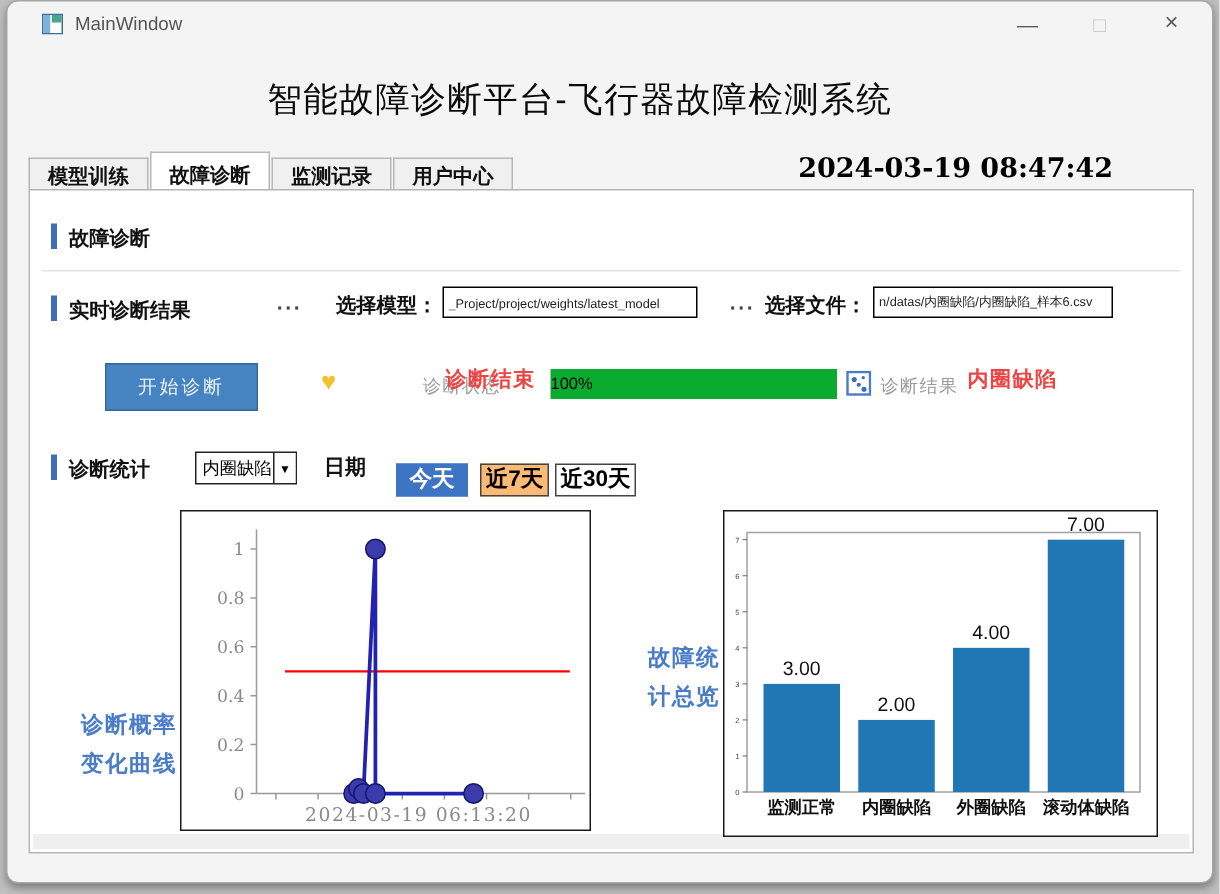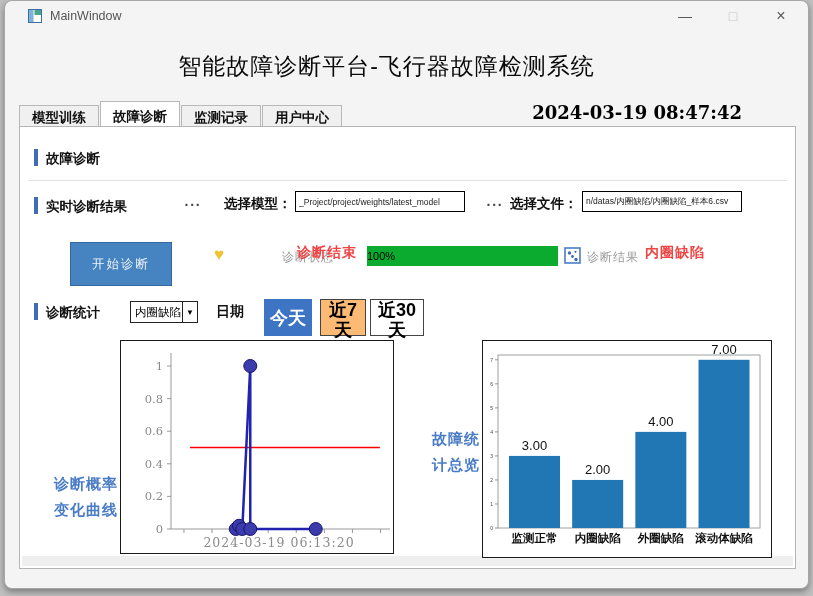--- a/index.html
+++ b/index.html
@@ -32,36 +32,36 @@
   .accent { position:absolute; width:4px; height:17px; background:#3e6db5; }
   .sec-title { position:absolute; font-size:13.5px; font-weight:bold; color:#111; }
   .divider { position:absolute; left:8px; right:8px; top:53px; height:1px; background:#e2e2e2; }
   .browse-btn { position:absolute; width:26px; height:20px; border:none; background:transparent; color:#444;
                 font-size:14px; font-weight:bold; letter-spacing:1px; line-height:18px; text-align:center; }
   .field-label { position:absolute; font-size:13.5px; font-weight:bold; color:#111; }
   .path-input { position:absolute; height:21px; border:1px solid #000; background:#fff; font-size:8.5px;
                 font-family:"Liberation Sans",sans-serif; color:#222; padding:0 3px; }
   #model-input { left:275px; top:64px; width:170px; }
   #file-input  { left:562px; top:64px; width:160px; }
-  .start-btn { position:absolute; left:50px; top:115px; width:102px; height:44px; background:#4583c1;
+  .start-btn { position:absolute; left:50px; top:115px; width:102px; height:32px; background:#4583c1;
                border:1px solid #36689c; color:#eef3f8; font-size:12.5px; letter-spacing:2px; }
   .heart { position:absolute; left:194px; top:118px; font-size:17px; color:#f2c12e; }
   .dim-label { position:absolute; font-size:12px; color:#9a9a9a; letter-spacing:1px; }
   .green-val { position:absolute; font-size:14px; font-weight:bold; color:#ef4444; letter-spacing:1px; }
   .progress { position:absolute; left:347px; top:119px; width:191px; height:20px; background:#0bab30; }
   .progress span { display:block; text-align:left; line-height:20px; font-size:11px; color:#000; padding-right:2px; }
   .dice { position:absolute; left:544px; top:120px; width:17px; height:17px; }
   
   .dropdown { position:absolute; left:110px; top:174px; width:68px; height:22px; border:1.5px solid #222;
               background:#fff; display:flex; align-items:center; }
   .dropdown .dd-text { flex:1; font-size:11.5px; padding-left:4px; color:#000; }
   .dropdown .dd-arrow { width:15px; height:100%; border-left:1.5px solid #222; font-size:8px; color:#000;
                         display:flex; align-items:center; justify-content:center; background:#fdfdfd; }
   .date-label { position:absolute; left:196px; top:176px; font-size:14px; font-weight:bold; color:#111; }
-  .date-btn { position:absolute; top:172px; height:37px; font-size:18px; font-weight:bold; text-align:center;
+  .date-btn { position:absolute; top:182px; height:22px; font-size:15px; font-weight:bold; text-align:center;
               line-height:20px; }
   #btn-today { left:244px; width:48px; background:#3d74c4; color:#fff; border:1px solid #3d74c4; }
   #btn-7d   { left:300px; width:46px; background:#fdba74; color:#000; border:1.5px solid #444; }
   #btn-30d  { left:350px; width:54px; background:#fff; color:#000; border:1.5px solid #444; }
   
   .chart-side-label { position:absolute; font-size:15px; font-weight:bold; color:#4a7cc7; line-height:26px;
                       letter-spacing:1px; text-align:center; }
   #left-chart-label { left:24px; top:296px; width:84px;margin-top:48px; }
   #right-chart-label { left:408px; top:299px; width:56px; }
   .chart-box { position:absolute; background:#fff; border:1px solid #1a1a1a; }

